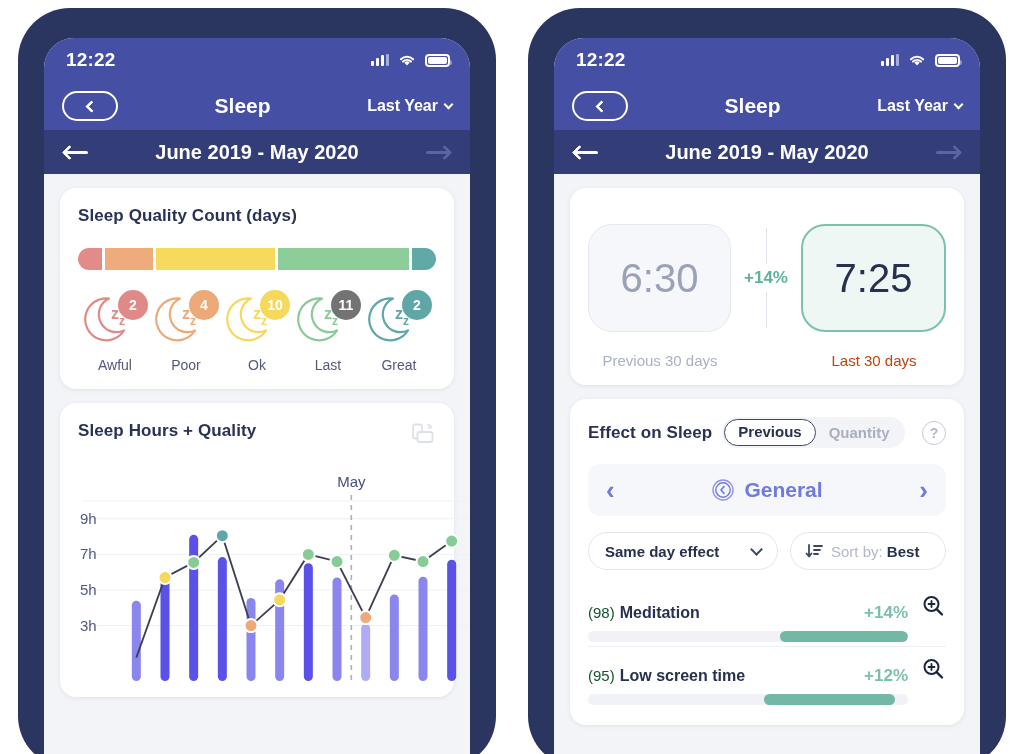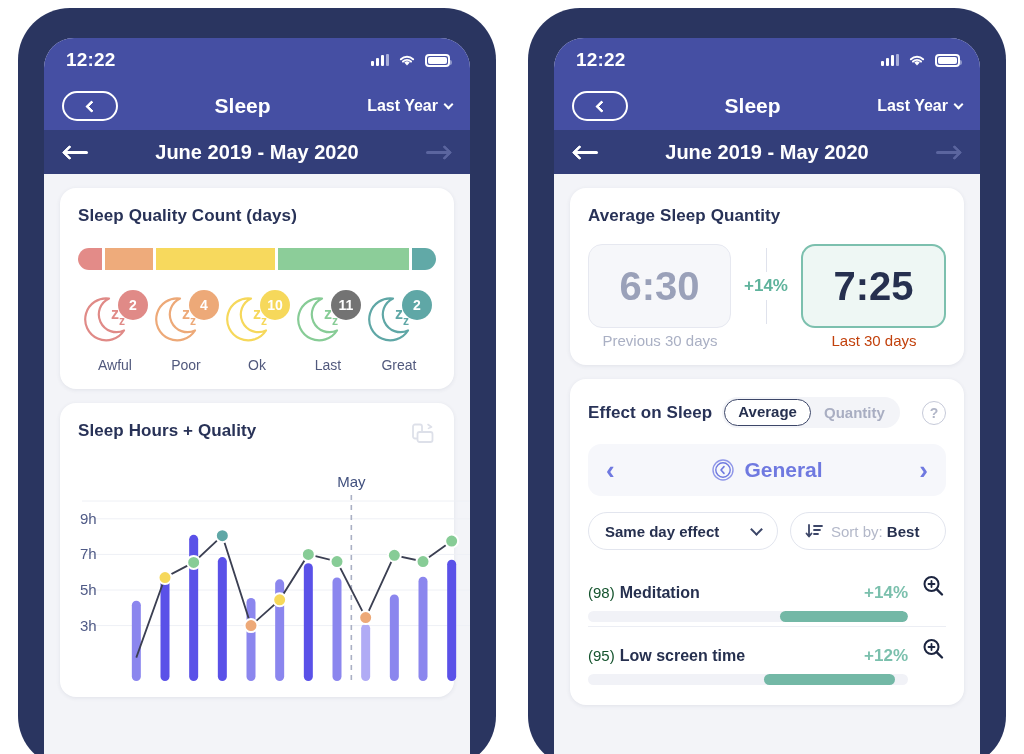--- a/index.html
+++ b/index.html
@@ -121,39 +121,39 @@
   }
   .moon-label { margin-top: 7px; font-size: 14px; color: #51597d; }
 
   
   .chart-wrap { position: relative; margin-top: 12px; height: 222px; }
   .rotate-icon { width: 26px; height: 26px; opacity: .55; }
 
   
   .avg-row { display: flex; align-items: center; margin-top: 18px; }
   .avg-box {
-    flex: 1; height: 84px; border-radius: 14px;
+    flex: 1; height: 108px; border-radius: 24px;
     display: flex; align-items: center; justify-content: center;
-    font-size: 40px; font-weight: bold;
+    font-size: 40px; font-weight: normal;
   }
   .avg-prev { background: #f6f7fa; border: 1px solid #e6e8f0; color: #9aa1b9; }
   .avg-last { background: #eef7f4; border: 2px solid #7cc0ae; color: #26304f; }
   .avg-mid {
     width: 70px; display: flex; flex-direction: column; align-items: center;
     position: relative; align-self: stretch; justify-content: center;
   }
   .avg-mid .divider {
     position: absolute; top: 4px; bottom: 4px; left: 50%;
     width: 1px; background: #dfe2ec;
   }
   .avg-mid .pct {
     position: relative; background: #fff; padding: 4px 2px;
     font-size: 17px; font-weight: bold; color: #5fb39c;
   }
-  .avg-caps { display: flex; margin-top: 4px; }
+  .avg-caps { display: flex; margin-top: 20px; }
   .avg-caps .c { flex: 1; text-align: center; font-size: 15px; }
   .avg-caps .c.prev { color: #aab0c4; }
   .avg-caps .c.last { color: #c2410c; }
   .avg-caps .spacer { width: 70px; }
 
   .eff-head { display: flex; align-items: center; gap: 10px; }
   .seg-toggle {
     display: flex; align-items: center; background: #f3f4f8; border-radius: 16px;
     padding: 2px; height: 31px;
   }
@@ -407,41 +407,40 @@
         <span class="lbl">June 2019 - May 2020</span>
         <span class="arrow right">
             <span class="shaft"></span>
             <span class="head"></span>
           </span>
       </div>
 
       <div class="content">
 
         <div class="card">
-          <div class="card-title">Average Sleep Quantity</div>
           <div class="avg-row">
             <div class="avg-box avg-prev">6:30</div>
             <div class="avg-mid">
               <span class="divider"></span>
               <span class="pct">+14%</span>
             </div>
             <div class="avg-box avg-last">7:25</div>
           </div>
           <div class="avg-caps">
             <div class="c prev">Previous 30 days</div>
             <div class="spacer"></div>
             <div class="c last">Last 30 days</div>
           </div>
         </div>
 
         <div class="card">
           <div class="eff-head">
             <div class="card-title">Effect on Sleep</div>
             <div class="seg-toggle">
-              <div class="opt active">Average</div>
+              <div class="opt active">Previous</div>
               <div class="opt">Quantity</div>
             </div>
             <div class="help-icon">?</div>
           </div>
 
           <div class="cat-nav">
             <span class="cat-chev">‹</span>
             <div class="cat-mid">
               <svg width="24" height="24" viewBox="0 0 24 24">
                 <circle cx="12" cy="12" r="10" fill="none" stroke="#8f96e8" stroke-width="1.4"></circle>

